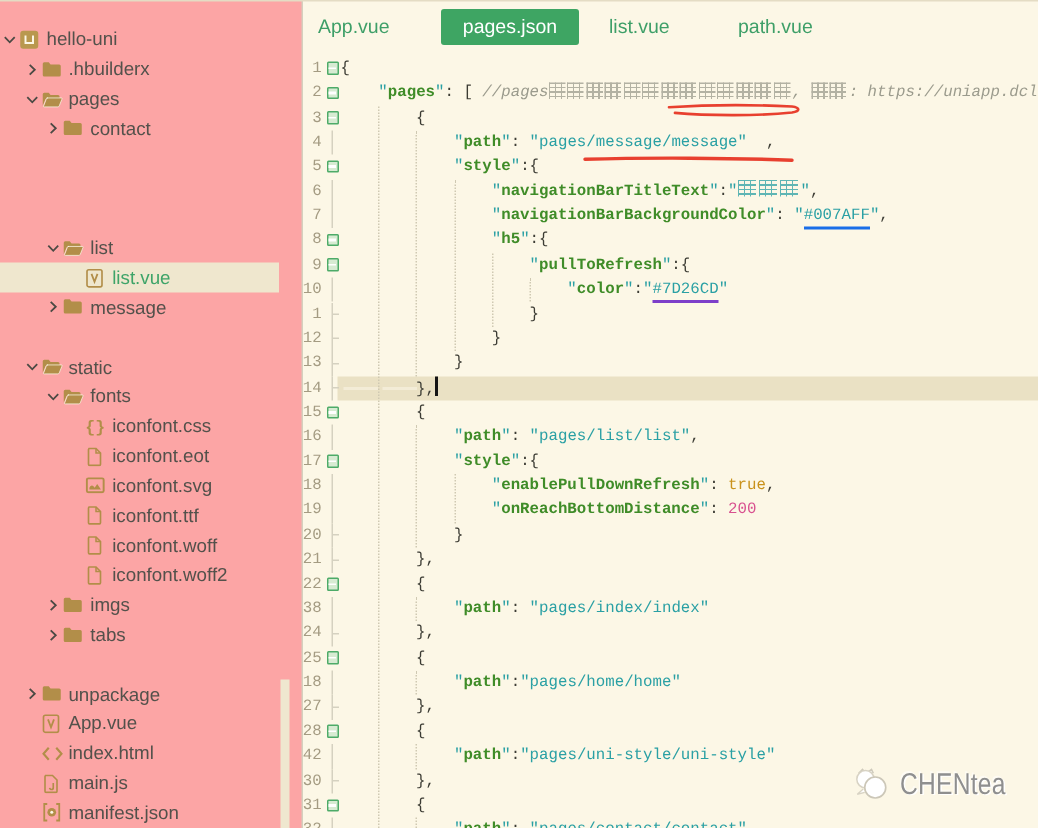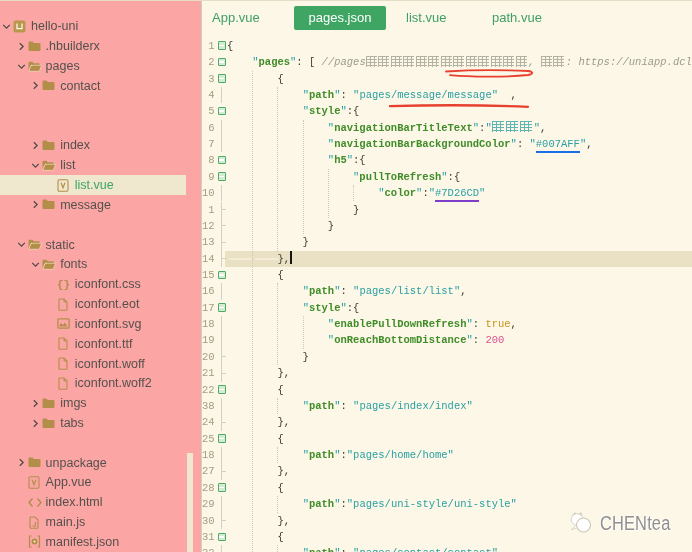--- a/index.html
+++ b/index.html
@@ -105,34 +105,20 @@
           <path d="M2.8 1.2 L6.2 4.5 L2.8 7.8" stroke="#4b4a44" stroke-width="1.2" fill="none"></path>
         </svg>
       </span>
       <span class="ticn">
         <svg width="13" height="11" viewBox="0 0 13 11">
           <path d="M0.5 1.5 a1 1 0 0 1 1-1 h3 l1.2 1.5 h5.8 a1 1 0 0 1 1 1 v6 a1 1 0 0 1 -1 1 h-10 a1 1 0 0 1 -1-1 z" fill="#B28E49"></path>
         </svg>
       </span>
       <span class="tlab" style="color:#53514B">home</span>
     </div>
-<div class="trow" style="top:135.48px;">
-      <span style="width:31.2px"></span>
-      <span class="chv">
-        <svg width="9" height="9" viewBox="0 0 9 9">
-          <path d="M2.8 1.2 L6.2 4.5 L2.8 7.8" stroke="#4b4a44" stroke-width="1.2" fill="none"></path>
-        </svg>
-      </span>
-      <span class="ticn">
-        <svg width="13" height="11" viewBox="0 0 13 11">
-          <path d="M0.5 1.5 a1 1 0 0 1 1-1 h3 l1.2 1.5 h5.8 a1 1 0 0 1 1 1 v6 a1 1 0 0 1 -1 1 h-10 a1 1 0 0 1 -1-1 z" fill="#B28E49"></path>
-        </svg>
-      </span>
-      <span class="tlab" style="color:#53514B">index</span>
-    </div>
 <div class="trow" style="top:155.31px;">
       <span style="width:31.2px"></span>
       <span class="chv">
         <svg width="9" height="9" viewBox="0 0 9 9">
           <path d="M1.2 2.8 L4.5 6.2 L7.8 2.8" stroke="#4b4a44" stroke-width="1.2" fill="none"></path>
         </svg>
       </span>
       <span class="ticn">
         <svg width="14" height="11" viewBox="0 0 14 11">
           <path d="M0.5 9.5 V1.8 a1 1 0 0 1 1-1 h3 l1.2 1.5 h5 a1 1 0 0 1 1 1 v1.2 h-8.3 a1.3 1.3 0 0 0 -1.2 0.85 z" fill="#B28E49"></path>
@@ -434,21 +420,21 @@
       </div>
 <div class="num" style="top:447.05px">18</div>
 <div class="fline" style="top:447.05px;height:16.37px"></div>
 <div class="num" style="top:463.42px">27</div>
 <div class="fline" style="top:463.42px;height:16.37px"></div>
 <div class="ftick" style="top:471.02px"></div>
 <div class="num" style="top:479.79px">28</div>
 <div class="fbox" style="top:483.39px">
         <span></span>
       </div>
-<div class="num" style="top:496.16px">29</div>
+<div class="num" style="top:496.16px">42</div>
 <div class="fline" style="top:496.16px;height:16.37px"></div>
 <div class="num" style="top:512.53px">30</div>
 <div class="fline" style="top:512.53px;height:16.37px"></div>
 <div class="ftick" style="top:520.13px"></div>
 <div class="num" style="top:528.90px">31</div>
 <div class="fbox" style="top:532.50px">
         <span></span>
       </div>
 <div class="num" style="top:545.27px">32</div>
 <div class="fline" style="top:545.27px;height:16.37px"></div>

